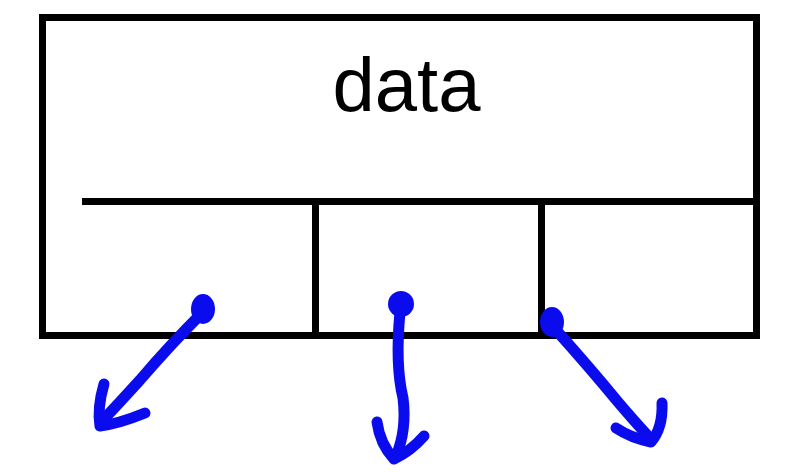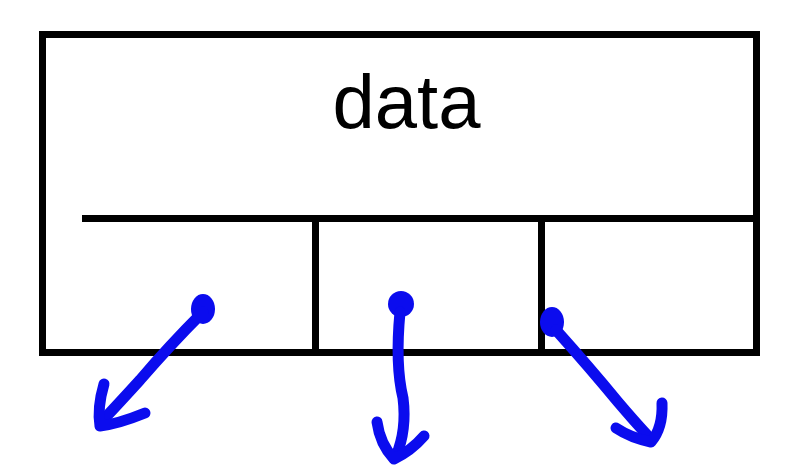--- a/index.html
+++ b/index.html
@@ -11,21 +11,21 @@
   .stage {
     position: relative;
     width: 790px;
     height: 472px;
     background: var(--bg, #ffffff);
     overflow: hidden;
   }
   .box {
     position: absolute;
     left: 39px;
-    top: 31px;
+    top: 14px;
     width: 721px;
     height: 325px;
     border: 7px solid var(--border, #000000);
     box-sizing: border-box;
     display: flex;
     flex-direction: column;
     background: transparent;
     padding-left: 36px;
   }
   .header-cell {

